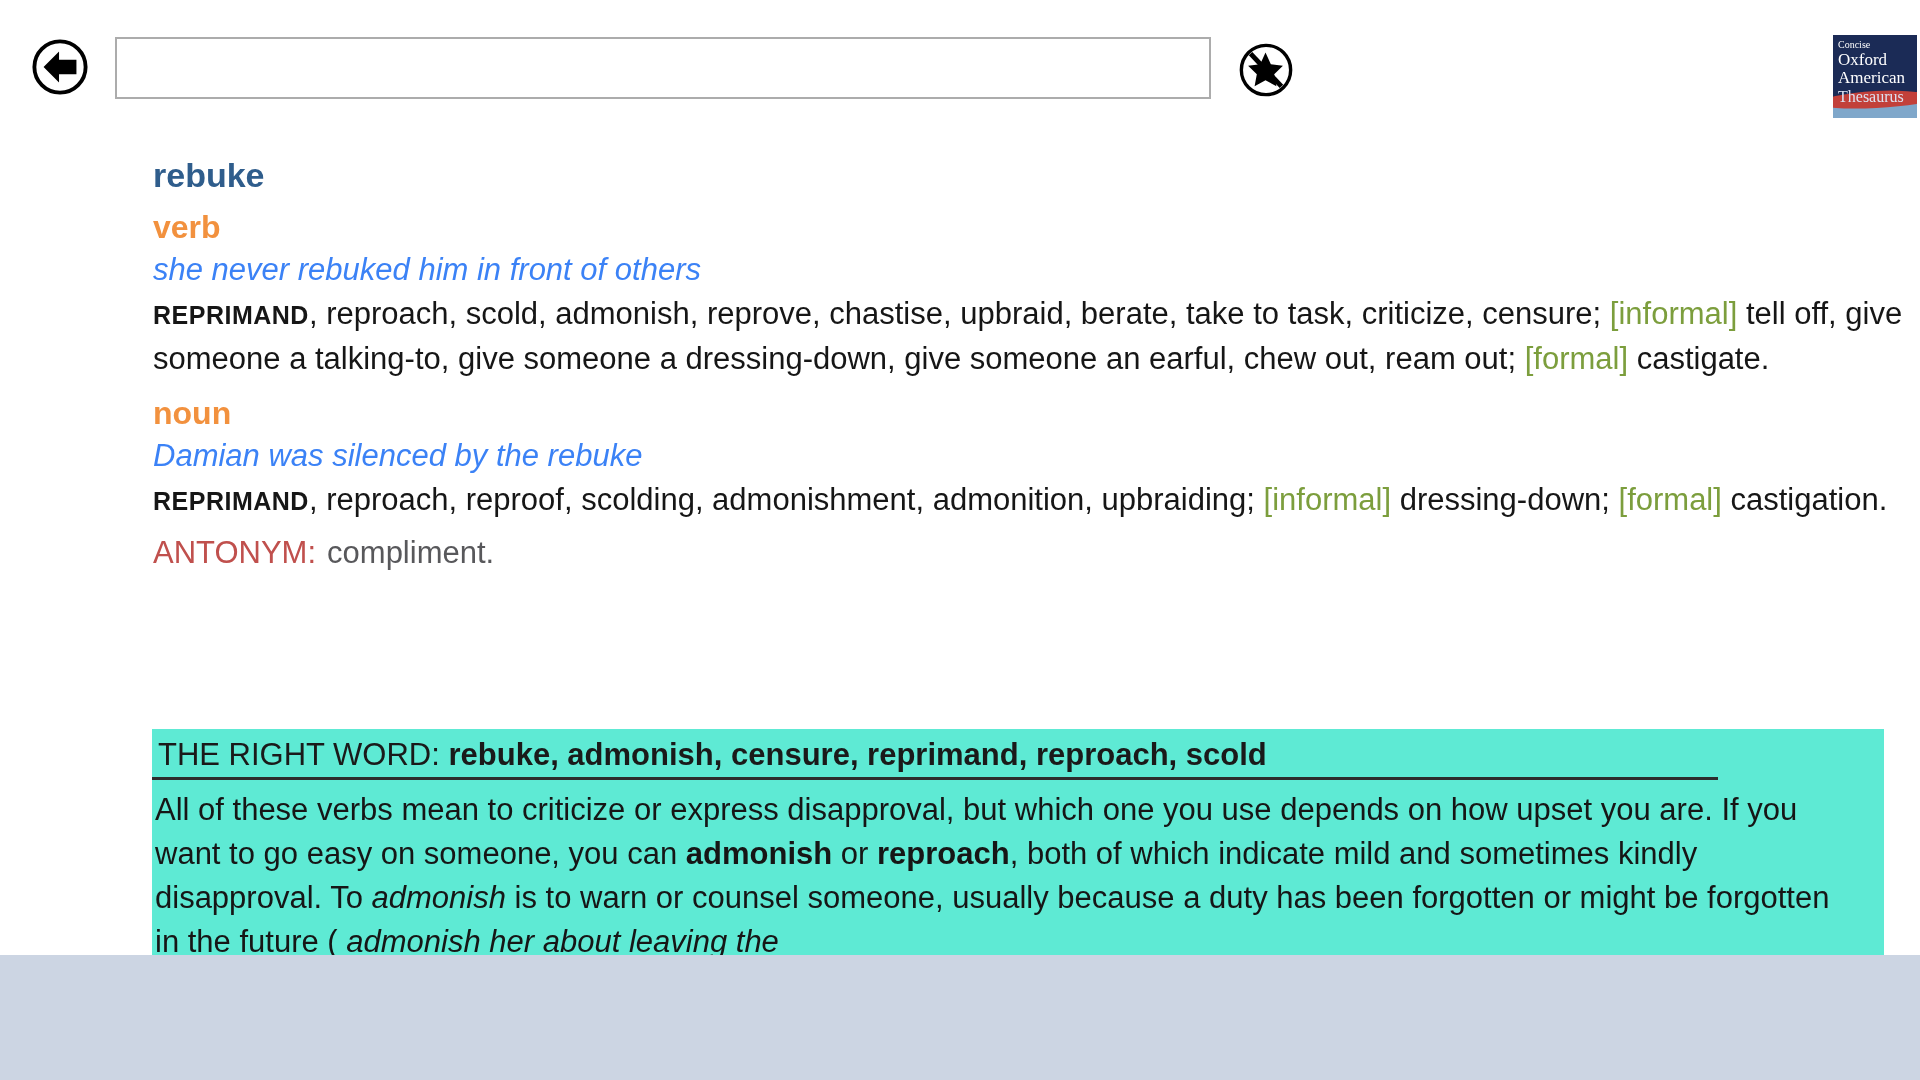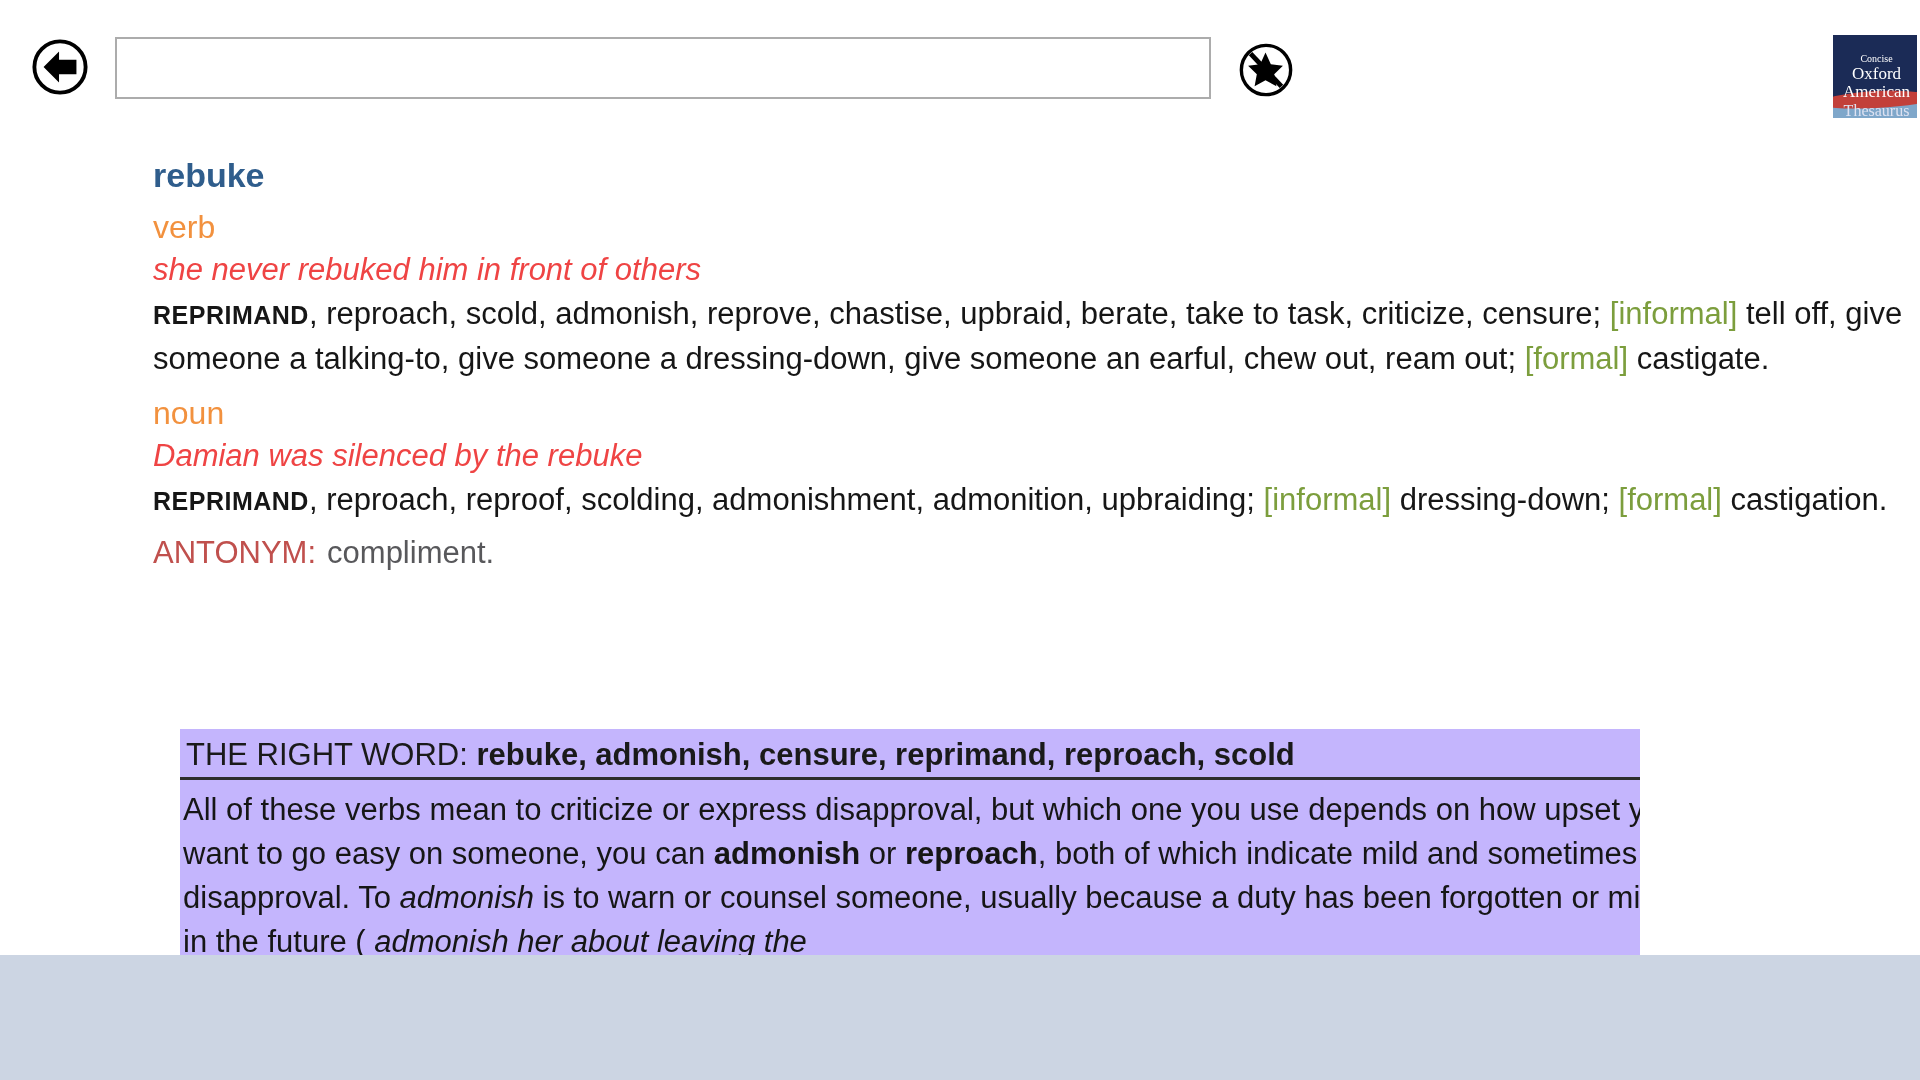--- a/index.html
+++ b/index.html
@@ -14,43 +14,43 @@
                   border:2px solid #ACACAC; font-family:"Liberation Sans",sans-serif;
                   font-size:30px; padding:0 14px; outline:none; background:#fff; }
   .fav-btn { position:absolute; left:1237px; top:41px; width:58px; height:58px;
              background:none; border:none; cursor:pointer; padding:0; }
 
   .logo { position:absolute; left:1833px; top:35px; width:84px; height:83px;
           background:#7FA7CA; overflow:hidden; }
   .logo-navy { position:absolute; left:0; top:0; right:0; height:64px; background:#1B2B56; }
   .logo-red  { position:absolute; left:-14px; top:56px; width:114px; height:17px;
                background:#C2403A; border-radius:50% / 60% 60% 40% 40%; transform:rotate(-3deg); }
-  .logo-text { position:absolute; top:19px; left:5px; right:2px; color:#fff;
-               font-family:"Liberation Serif", serif; line-height:1.08;text-align:center; }
+  .logo-text { position:absolute; top:5px; left:5px; right:2px; color:#fff;
+               font-family:"Liberation Serif", serif; line-height:1.08; }
   .logo-l1 { font-size:10px; } .logo-l2 { font-size:17px; } .logo-l3 { font-size:17px; }
   .logo-l4 { font-size:16px; color:#DDE2F2; }
 
   
   .content { position:absolute; left:153px; top:150px; width:1760px; }
   .headword { font-size:34px; line-height:50px; font-weight:bold; color:#2F5D8C; }
-  .pos { font-size:32px; line-height:42px; font-weight:normal; color:#F2913E; margin-top:6px; }
+  .pos { font-size:32px; line-height:42px; font-weight:bold; color:#F2913E; margin-top:6px; }
   .pos2 { margin-top:12px; }
-  .example { font-size:31px; line-height:44px; font-style:italic; color:#ef4444; }
+  .example { font-size:31px; line-height:44px; font-style:italic; color:#3b82f6; }
   .syns { font-size:31px; line-height:43px; color:#161616; }
   .seg-caps { font-weight:bold; font-size:25px; letter-spacing:0.5px; }
   .seg-green { color:#7C9E3D; }
   .seg-b { font-weight:bold; }
   .seg-i { font-style:italic; }
   .antonym { font-size:31px; line-height:43px; margin-top:8px; }
   .antonym-label { color:#C0504D; }
   .antonym-value { color:#58585B; margin-left:11px; }
 
   
-  .right-word { position:absolute; left:152px; top:729px; width:1460px; height:226px;
-                background:#c4b5fd; overflow:hidden;margin-left:28px; }
+  .right-word { position:absolute; left:152px; top:729px; width:1732px; height:226px;
+                background:#5eead4; overflow:hidden; }
   .rw-header { font-size:31px; line-height:40px; padding:6px 0 0 6px; color:#1A1A1A; }
   .rw-words { font-weight:bold; }
   .rw-rule { width:1566px; height:0; border-bottom:3px solid #2D2D2D; margin-top:2px; }
   .rw-body { font-size:31px; line-height:44px; margin-top:8px; padding-left:3px;
              width:1700px; color:#161616; }
 
   
   .bottom-bar { position:absolute; left:0; top:955px; width:1920px; height:125px;
                 background:#CCD5E3; }
 </style>

